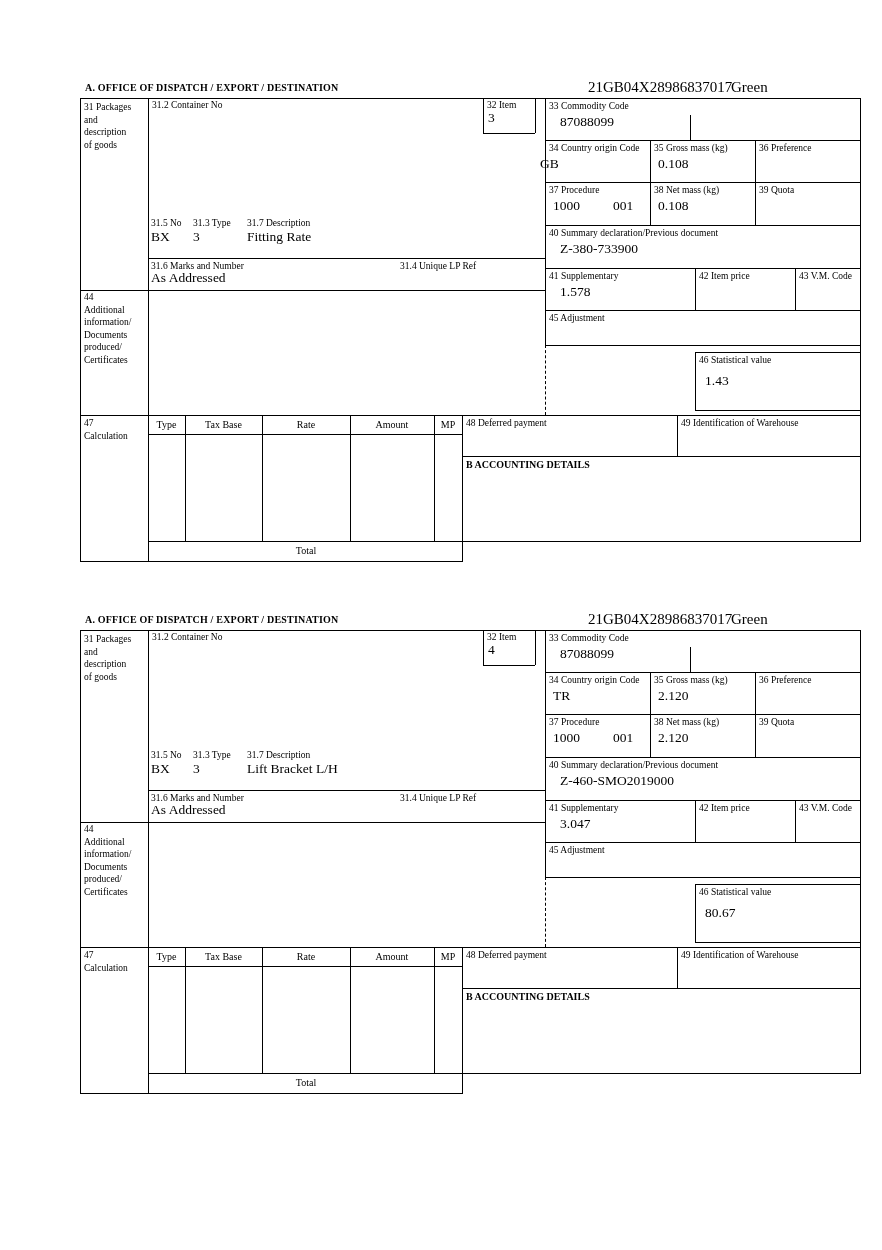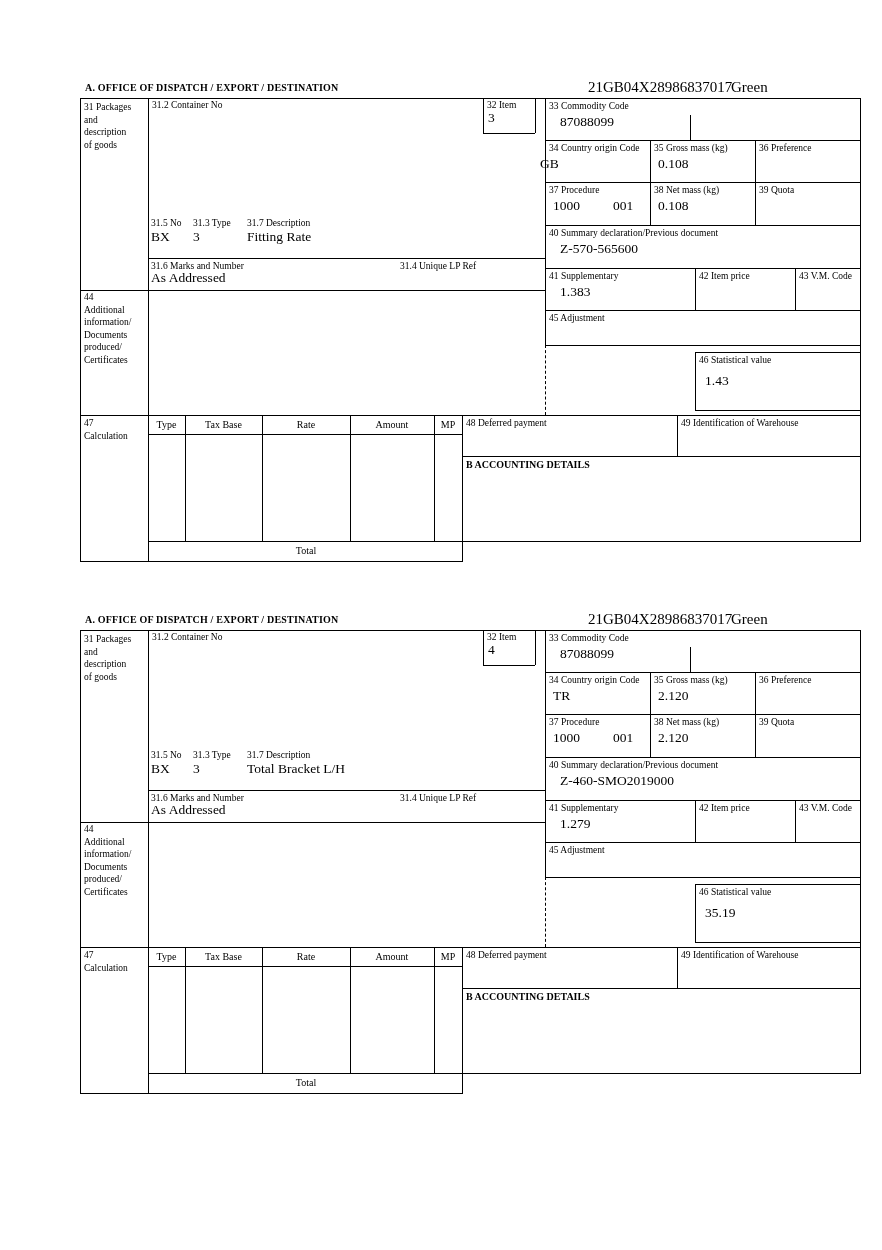--- a/index.html
+++ b/index.html
@@ -114,22 +114,22 @@
     <div class="val" style="left:480px;top:35px">87088099</div>
     <div class="val" style="left:460px;top:77px">GB</div>
     <div class="val" style="left:578px;top:77px">0.108</div>
     <div class="val" style="left:473px;top:119px">1000</div>
     <div class="val" style="left:533px;top:119px">001</div>
     <div class="val" style="left:578px;top:119px">0.108</div>
     <div class="val" style="left:71px;top:150px">BX</div>
     <div class="val" style="left:113px;top:150px">3</div>
     <div class="val" style="left:167px;top:150px">Fitting Rate</div>
     <div class="val" style="left:71px;top:191px">As Addressed</div>
-    <div class="val" style="left:480px;top:162px">Z-570-565600</div>
-    <div class="val" style="left:480px;top:205px">1.383</div>
+    <div class="val" style="left:480px;top:162px">Z-380-733900</div>
+    <div class="val" style="left:480px;top:205px">1.578</div>
     <div class="val" style="left:625px;top:294px">1.43</div>
   </section>
 
   <section class="sec" style="top:612px">
     <div class="hdrA" style="left:5px;top:2px">A.  OFFICE OF DISPATCH / EXPORT / DESTINATION</div>
     <div class="ref" style="left:508px;top:-1px">21GB04X28986837017</div>
     <div class="ref" style="left:651px;top:-1px">Green</div>
 
     <div class="hl" style="left:0;top:18px;width:781px"></div>
     <div class="hl" style="left:403px;top:53px;width:52px"></div>
@@ -212,20 +212,20 @@
 
     <div class="val" style="left:408px;top:31px">4</div>
     <div class="val" style="left:480px;top:35px">87088099</div>
     <div class="val" style="left:473px;top:77px">TR</div>
     <div class="val" style="left:578px;top:77px">2.120</div>
     <div class="val" style="left:473px;top:119px">1000</div>
     <div class="val" style="left:533px;top:119px">001</div>
     <div class="val" style="left:578px;top:119px">2.120</div>
     <div class="val" style="left:71px;top:150px">BX</div>
     <div class="val" style="left:113px;top:150px">3</div>
-    <div class="val" style="left:167px;top:150px">Total Bracket L/H</div>
+    <div class="val" style="left:167px;top:150px">Lift Bracket L/H</div>
     <div class="val" style="left:71px;top:191px">As Addressed</div>
     <div class="val" style="left:480px;top:162px">Z-460-SMO2019000</div>
-    <div class="val" style="left:480px;top:205px">1.279</div>
-    <div class="val" style="left:625px;top:294px">35.19</div>
+    <div class="val" style="left:480px;top:205px">3.047</div>
+    <div class="val" style="left:625px;top:294px">80.67</div>
   </section>
 
 </div>
 
 </body></html>

